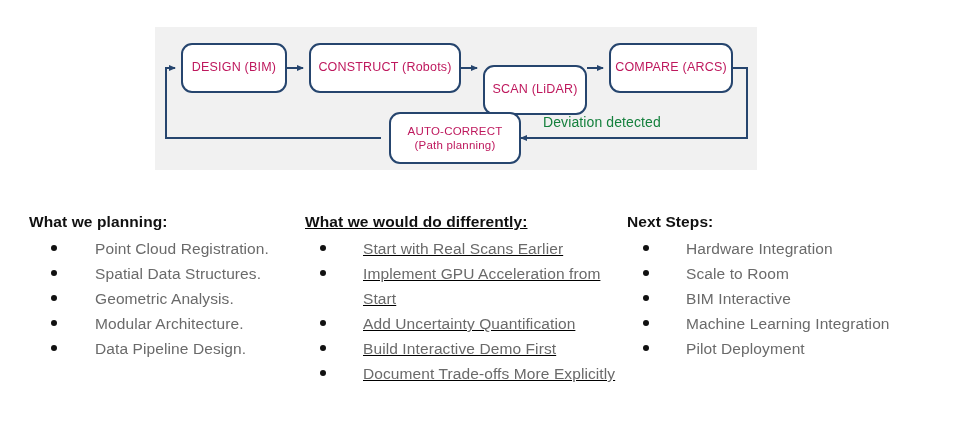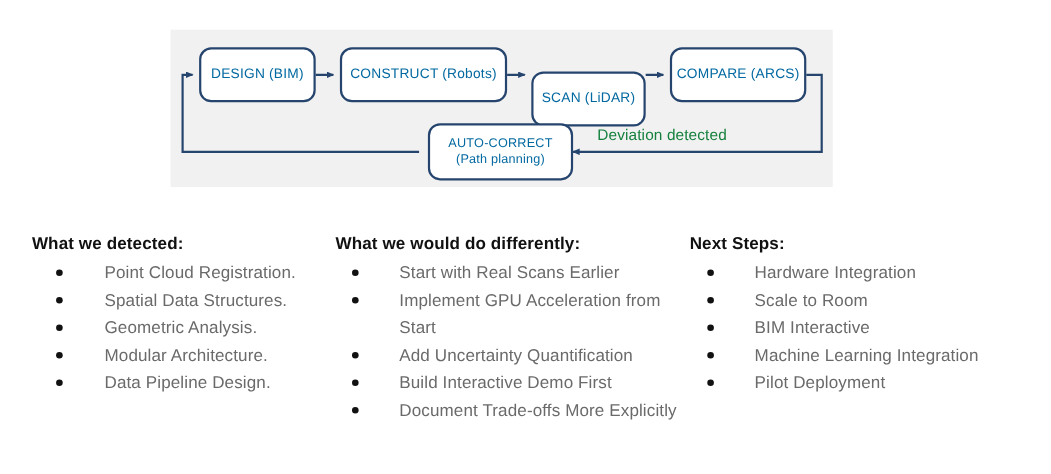--- a/index.html
+++ b/index.html
@@ -28,21 +28,21 @@
   .flow-box {
     position: absolute;
     background: #ffffff;
     border: 2px solid #26456e;
     border-radius: 11px;
     box-sizing: border-box;
     display: flex;
     flex-direction: column;
     align-items: center;
     justify-content: center;
-    color: #0369a1;
+    color: #be185d;
     font-size: 12.5px;
     letter-spacing: 0.2px;
     line-height: 1.25;
     text-align: center;
     white-space: nowrap;
   }
 
   #box-design     { left: 26px;  top: 16px;  width: 106px; height: 50px; }
   #box-construct  { left: 154px; top: 16px;  width: 152px; height: 50px; }
   #box-scan       { left: 328px; top: 16px;  width: 104px; height: 50px; margin-top: 22px; }
@@ -74,21 +74,21 @@
     position: absolute;
     left: 0;
     top: 213px;
     width: 955px;
     display: flex;
   }
   .column {
     box-sizing: border-box;
   }
   #column-0 { width: 305px; padding-left: 29px; }
-  #column-1 { width: 322px; padding-left: 0px; }
+  #column-1 { width: 322px; padding-left: 0px; text-decoration: underline; }
   #column-2 { width: 328px; padding-left: 0px; }
 
   .column-heading {
     font-size: 15.5px;
     font-weight: bold;
     color: #111111;
     margin: 0 0 5px 0;
     letter-spacing: 0.1px;
     white-space: nowrap;
   }
@@ -163,21 +163,21 @@
     <span>AUTO-CORRECT</span>
     <span>(Path planning)</span>
   </div>
 
   <div id="deviation-label">Deviation detected</div>
 </div>
 
 <div id="columns">
 
   <div class="column" id="column-0">
-    <div class="column-heading">What we detected:</div>
+    <div class="column-heading">What we planning:</div>
     <ul class="bullet-list">
       <li class="bullet-item">
         <span class="bullet-dot"></span>
         <span>Point Cloud Registration.</span>
       </li>
       <li class="bullet-item">
         <span class="bullet-dot"></span>
         <span>Spatial Data Structures.</span>
       </li>
       <li class="bullet-item">

